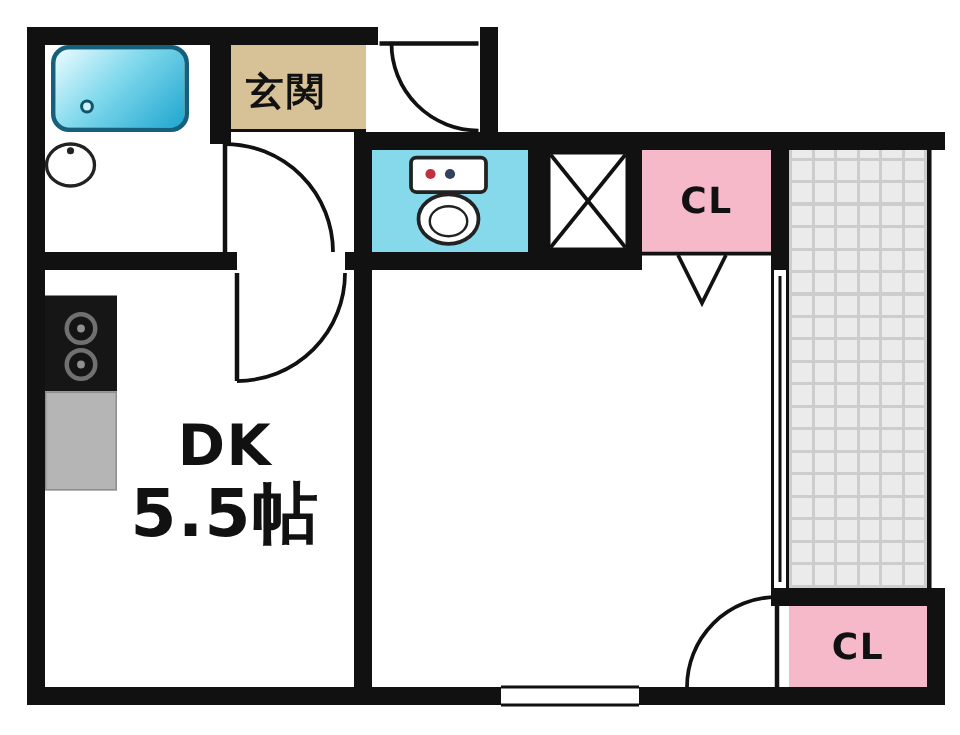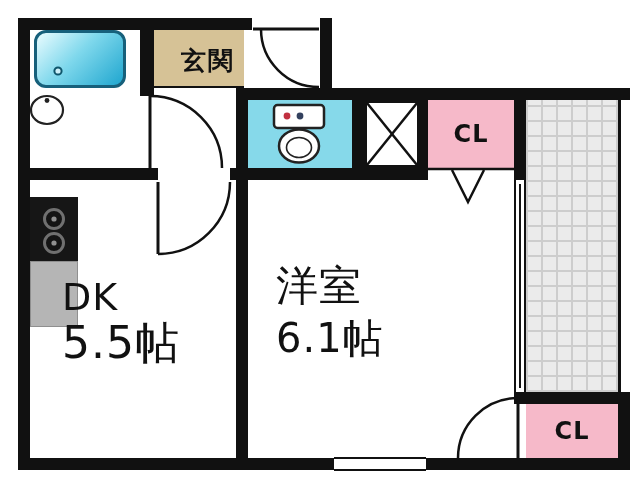--- a/index.html
+++ b/index.html
@@ -26,21 +26,21 @@
     background:linear-gradient(135deg,#eafcff 0%,#7fd8ec 45%,#1fa6cf 100%);
   }
   .stove{position:absolute;background:#161616}
   .counter{position:absolute;background:#b5b5b5;border:1px solid #8f8f8f}
   .ps-box{position:absolute;background:#fff;border:3px solid #111}
   .window-v{position:absolute;background:#fff;border-left:2.5px solid #111;border-right:2.5px solid #111}
   .window-h{position:absolute;background:#fff;border-top:2.5px solid #111;border-bottom:2.5px solid #111}
   .small-label{position:absolute;font-weight:700;letter-spacing:2px}
   .genkan-label{font-size:25px}
   .cl-label{font-size:24px;font-weight:700;letter-spacing:1px}
-  .room-label{position:absolute;text-align:left;font-weight:400;letter-spacing:1px}
+  .room-label{position:absolute;text-align:center;font-weight:700;letter-spacing:1px}
   .room-label.dk .name{font-size:38px;line-height:46px}
   .room-label.dk .size{font-size:44px;line-height:46px}
   .room-label.yo .name{font-size:42px;line-height:52px}
   .room-label.yo .size{font-size:40px;line-height:52px}
   svg.overlay{position:absolute;left:0;top:0;pointer-events:none}
 </style>
 </head>
 <body>
 
 <div class="plan">
@@ -121,27 +121,23 @@
     </g>
 
     <g>
       <circle cx="54" cy="219" r="9.5" fill="#141414" stroke="#707070" stroke-width="3"></circle>
       <circle cx="54" cy="219" r="2.6" fill="#909090"></circle>
       <circle cx="54" cy="243" r="9.5" fill="#141414" stroke="#707070" stroke-width="3"></circle>
       <circle cx="54" cy="243" r="2.6" fill="#909090"></circle>
     </g>
   </svg>
 
-  <div class="small-label genkan-label flexc" style="left:163px;top:30px;width:90px;height:60px">
+  <div class="small-label genkan-label flexc" style="left:146px;top:30px;width:90px;height:60px">
     <span>玄関</span>
   </div>
 
   <div class="room-label dk" style="left:62px;top:274px;width:176px">
     <div class="name">DK</div>
     <div class="size">5.5帖</div>
   </div>
 
-  <div class="room-label yo" style="left:276px;top:260px;width:212px">
-    <div class="name">洋室</div>
-    <div class="size">6.1帖</div>
-  </div>
 
 </div>
 
 </body></html>

